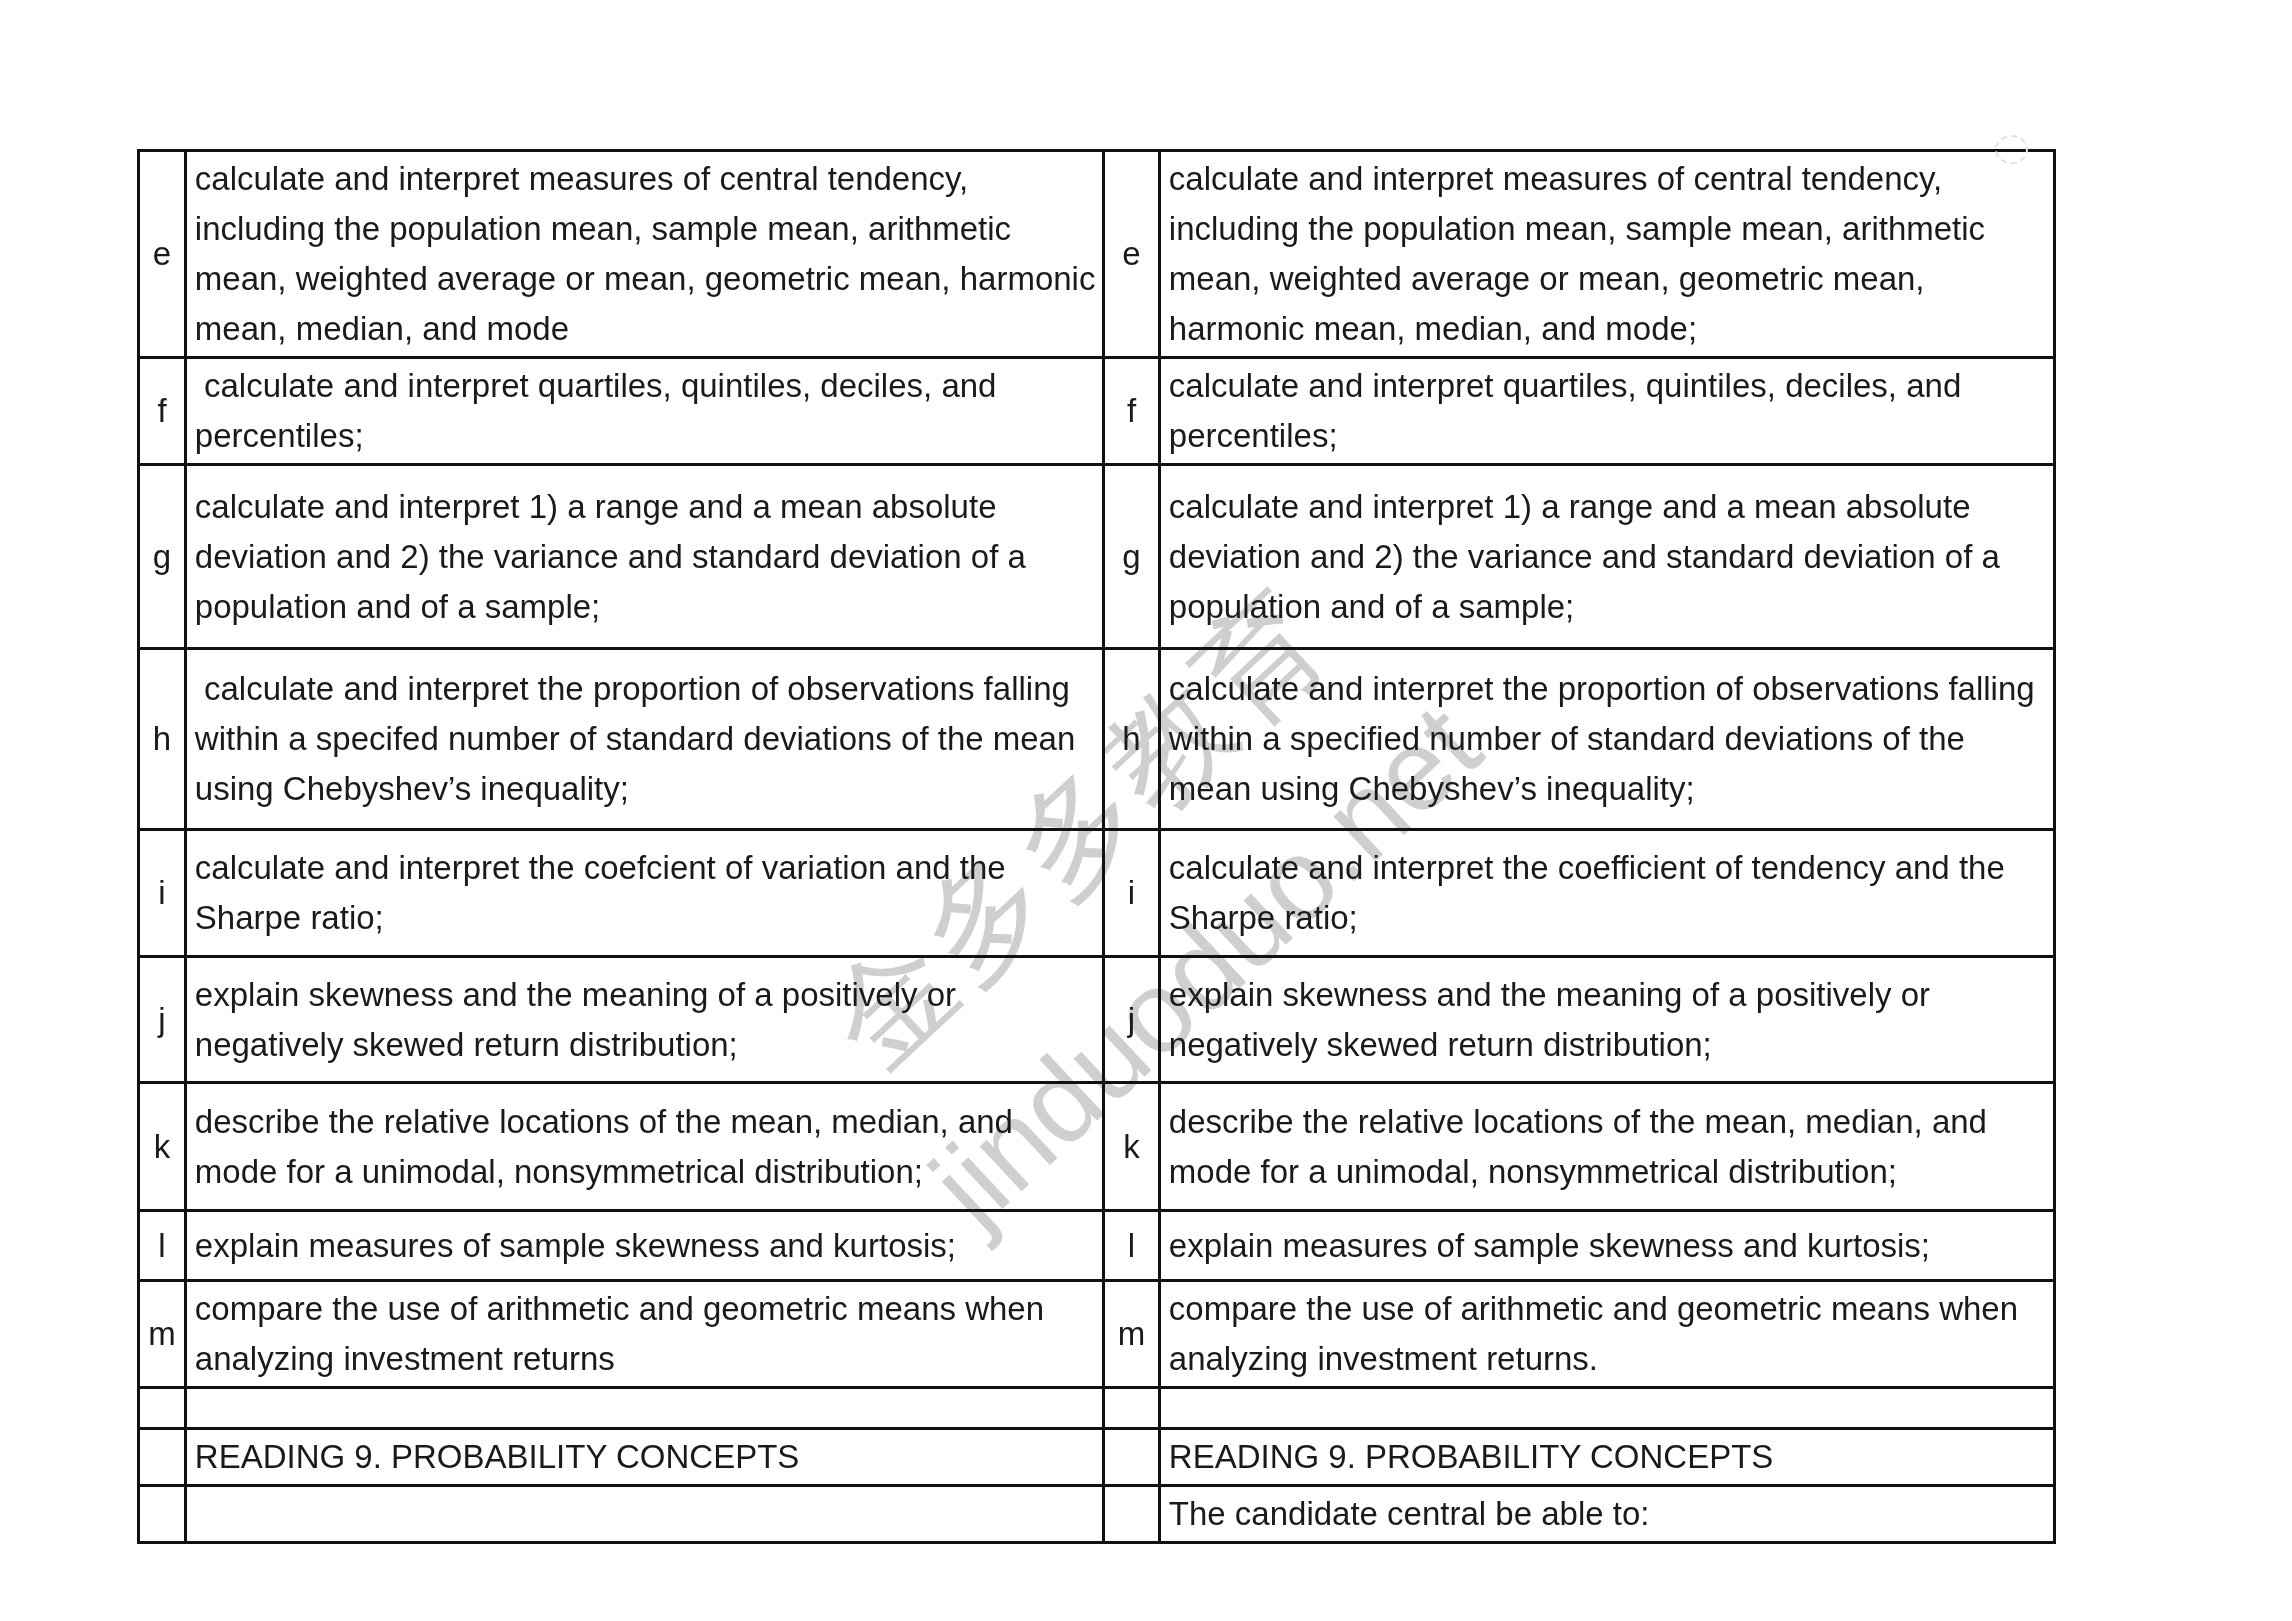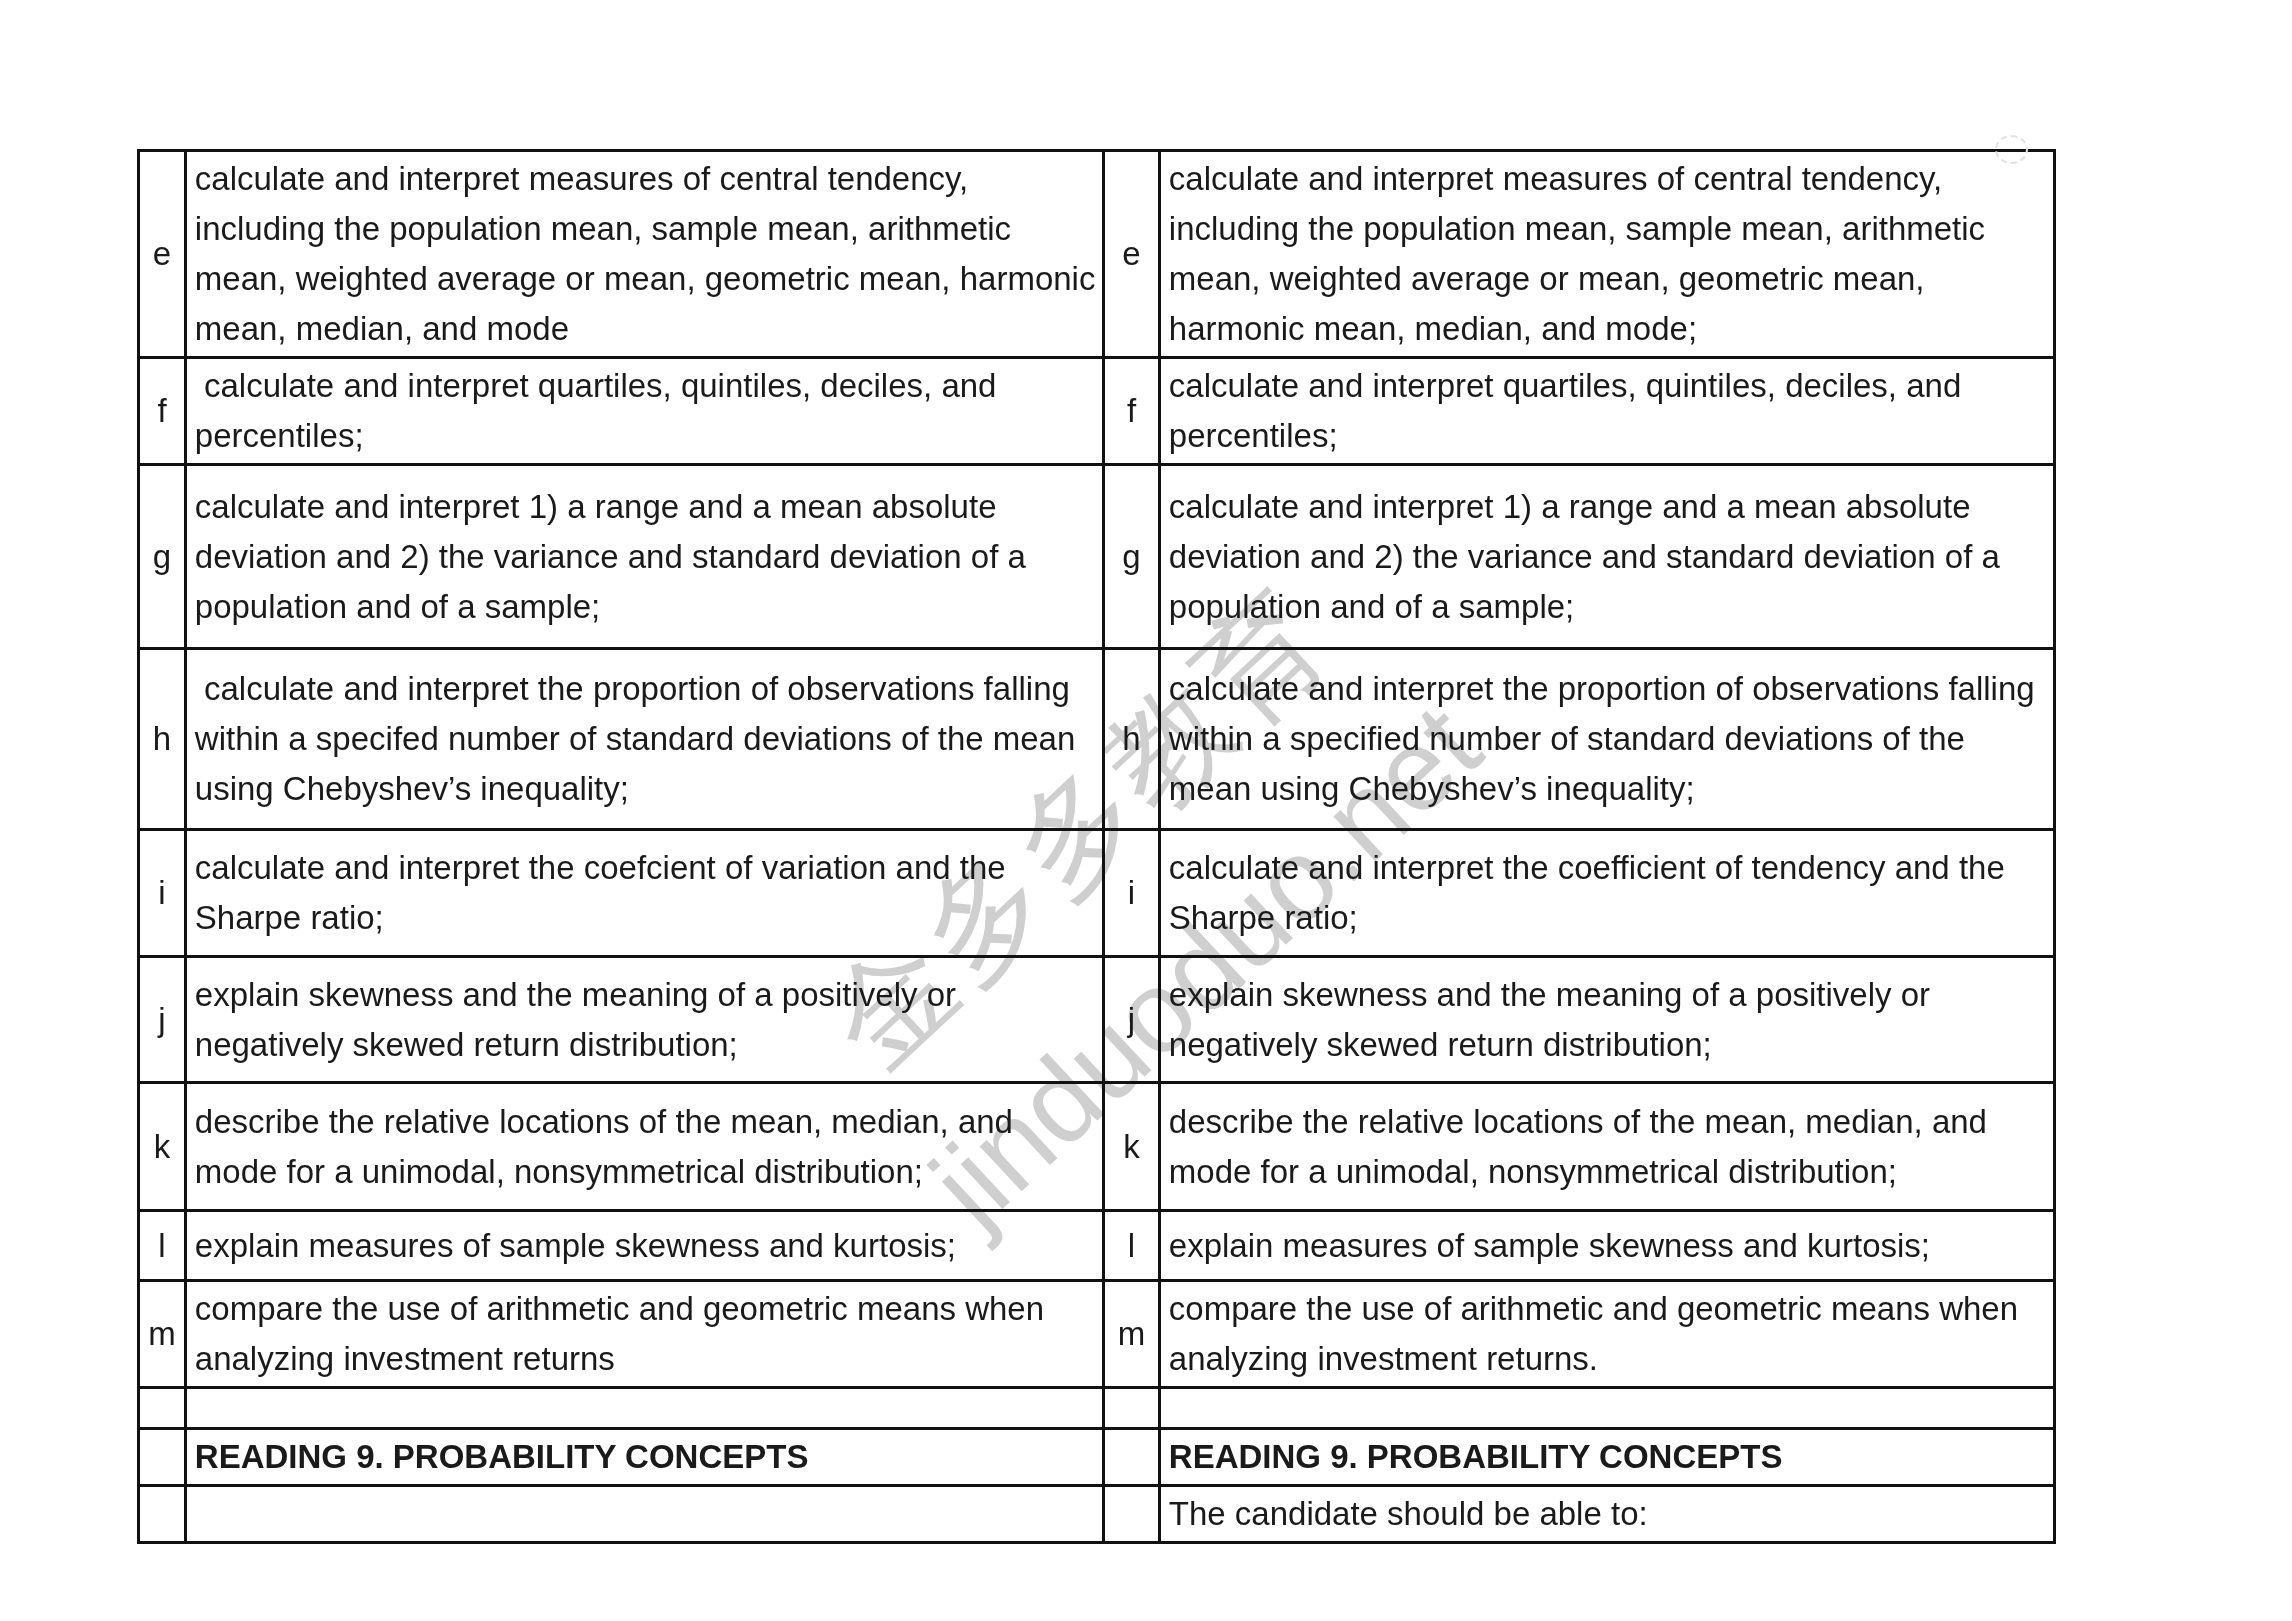--- a/index.html
+++ b/index.html
@@ -56,21 +56,21 @@
   }
   table.loc td {
     border: 3.9px solid #111111;
     vertical-align: middle;
     font-size: 33px;
     line-height: 50px;
     background: transparent;
   }
   td.lbl { text-align: center; padding: 0 2px; }
   td.txt { text-align: left; padding: 2px 5.9px 2px 7.8px; white-space: pre-wrap; }
-  td.hdr { font-weight: bold; }
+  td.hdr { font-weight: normal; }
 </style>
 </head>
 <body>
 
 <div class="page">
 
   <div class="watermark" style="color: rgb(207, 207, 207);">
     <span class="wm1">金多多教育</span>
     <span class="wm2">jinduoduo.net</span>
   </div>
@@ -148,19 +148,19 @@
       <tr style="height:42px">
         <td class="lbl"></td>
         <td class="txt hdr">READING 9. PROBABILITY CONCEPTS</td>
         <td class="lbl"></td>
         <td class="txt hdr">READING 9. PROBABILITY CONCEPTS</td>
       </tr>
       <tr style="height:39px">
         <td class="lbl"></td>
         <td class="txt"></td>
         <td class="lbl"></td>
-        <td class="txt">The candidate should be able to:</td>
+        <td class="txt">The candidate central be able to:</td>
       </tr>
     </tbody>
   </table>
 
 </div>
 
 
 </body></html>

